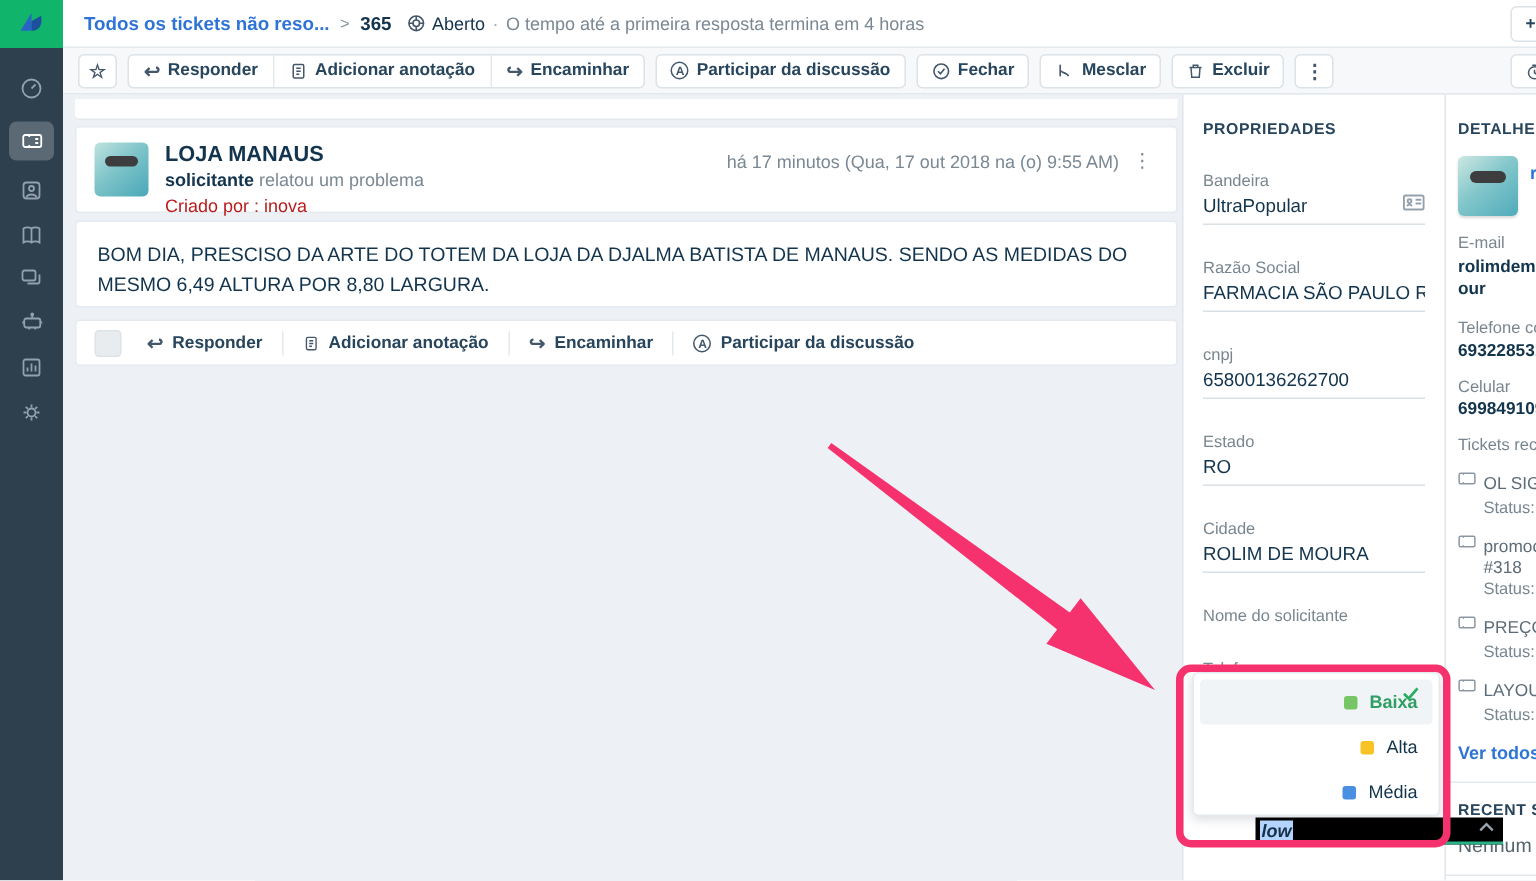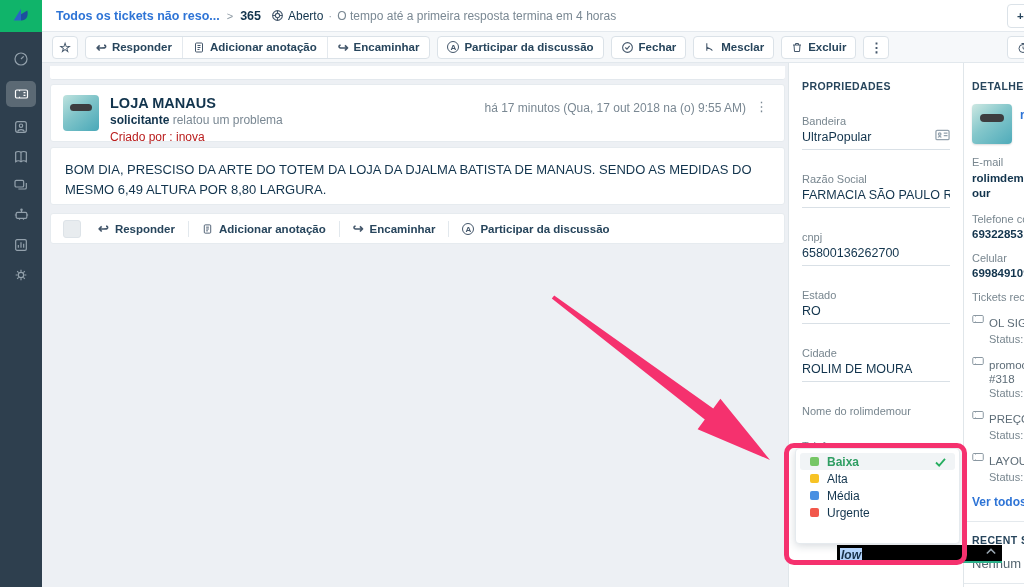--- a/index.html
+++ b/index.html
@@ -62,21 +62,21 @@
   .props .col-header { margin-top:17px; }
   .field { margin-top:23px; position:relative; }
   .f-label { font-size:11px; color:#78868f; }
   .f-value { font-size:12.5px; color:#12344d; margin-top:3px; padding-bottom:5px; border-bottom:1px solid #d9e0e6; white-space:nowrap; overflow:hidden; }
   .f-icon { position:absolute; right:0; top:14px; color:#93a1ad; }
   .f-chevron { position:absolute; right:2px; top:17px; color:#9aa6b0; }
   .muted-val { color:#a7b1ba; }
 
   
   .popup { position:absolute; left:795px; top:448px; width:165px; height:96px; background:#fff; border:1px solid #e5eaee; border-radius:4px; box-shadow:0 2px 8px rgba(30,50,70,.18); z-index:5; padding-top:4px; }
-  .opt { height:17px; display:flex; align-items:center; gap:8px; padding:0 10px; margin:0 4px; border-radius:3px; font-size:12px; color:#12344d; position:relative; }
+  .opt { height:30px; display:flex; align-items:center; gap:8px; padding:0 10px; margin:0 4px; border-radius:3px; font-size:12px; color:#12344d; position:relative;justify-content:flex-end; }
   .opt.selected { background:#f1f4f6; color:#2f9e63; font-weight:bold; }
   .chip { width:9px; height:9px; border-radius:2px; flex:0 0 auto; }
   .opt .tick { position:absolute; right:9px; top:5px; }
   .pri-input { position:absolute; left:837px; top:545px; width:165px; height:18px; border-bottom:2px solid #2bb18a; z-index:5; background:#000000;font-style:italic; }
   .pri-input .sel { font-size:12px; font-weight:bold; color:#173049; background:#b3d4fc; padding:0 1px; margin-left:3px; }
   .pri-input .up { position:absolute; right:6px; top:3px; color:#9aa6b0; }
 
   
   .details { position:absolute; left:963px; top:63px; width:61px; height:524px; background:#fff; border-left:1px solid #e0e6ea; padding-left:8px; overflow:hidden; z-index:1; }
   .details .col-header { margin-top:17px; white-space:nowrap; }
@@ -305,21 +305,21 @@
     </div>
     <div class="field">
       <div class="f-label">Estado</div>
       <div class="f-value">RO</div>
     </div>
     <div class="field">
       <div class="f-label">Cidade</div>
       <div class="f-value">ROLIM DE MOURA</div>
     </div>
     <div class="field">
-      <div class="f-label">Nome do rolimdemour</div>
+      <div class="f-label">Nome do solicitante</div>
     </div>
     <div class="field">
       <div class="f-label">Telefone</div>
       <div class="f-value">06933422179</div>
     </div>
     <div class="field">
       <div class="f-label">Tipo</div>
       <div class="f-value muted-val">--</div>
       <span class="f-chevron">
         <svg class="ic" width="10" height="7" viewBox="0 0 12 8" fill="none" stroke="currentColor" stroke-width="1.8">

